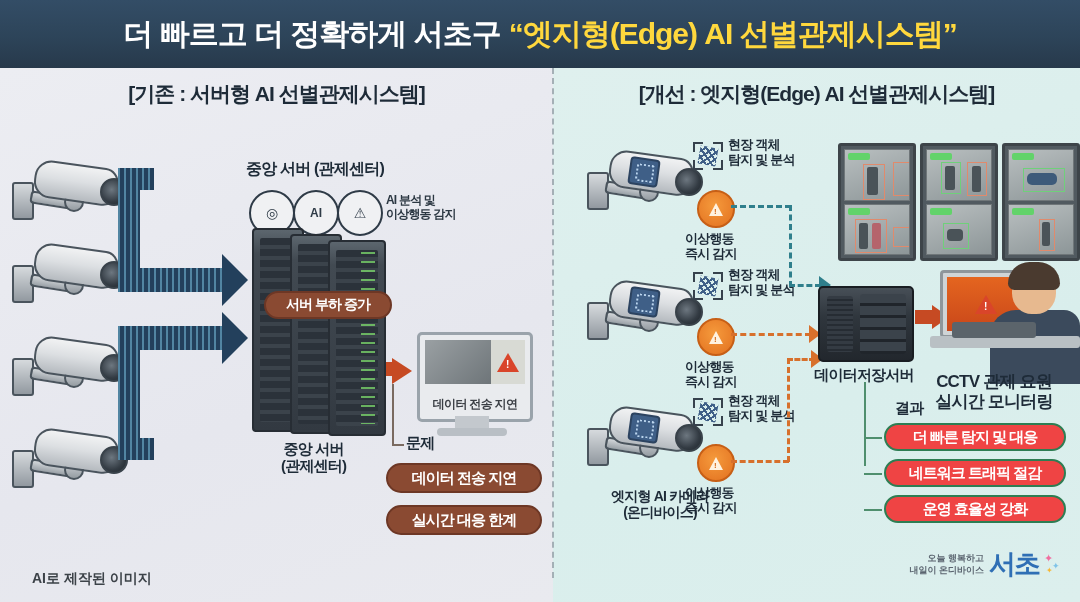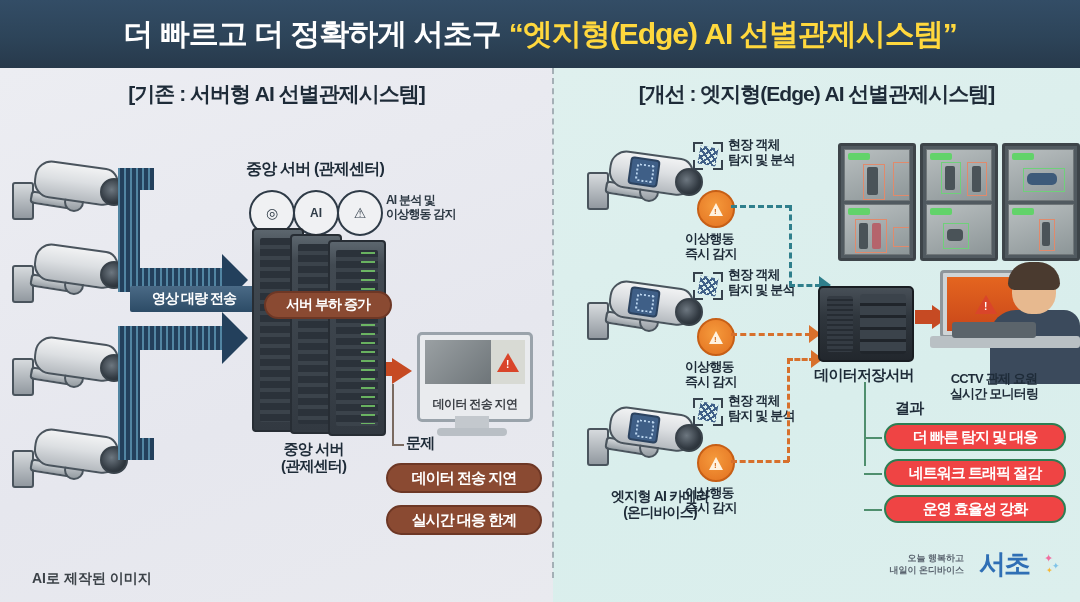--- a/index.html
+++ b/index.html
@@ -257,21 +257,21 @@
   }
   .op-kbd{
     position:absolute;left:952px;top:322px;width:84px;height:16px;
     background:#5b646b;border-radius:3px;
   }
 
   
   .footnote{
     position:absolute;left:32px;top:570px;font-size:14px;color:#3c4248;font-weight:bold;
   }
-  .logo{position:absolute;right:18px;top:546px;display:flex;align-items:center;gap:15px;}
+  .logo{position:absolute;right:18px;top:546px;display:flex;align-items:center;gap:5px;}
   .logo .slg{font-size:9px;color:#5b6570;text-align:right;line-height:1.35;font-weight:bold;}
   .logo .seocho{font-size:27px;font-weight:bold;color:#2f6fb5;letter-spacing:-2px;}
   .logo .stars{position:relative;width:18px;height:24px;}
   .logo .stars span{position:absolute;color:#f06fa0;font-size:11px;}
   .logo .stars .s2{color:#7fc3e8;left:8px;top:9px;font-size:9px;}
   .logo .stars .s3{color:#f7b733;left:2px;top:14px;font-size:8px;}
 </style>
 </head>
 <body>
 
@@ -320,23 +320,20 @@
       <div class="flowband" style="left:118px;top:100px;width:36px;height:22px;"></div>
       <div class="flowband" style="left:118px;top:100px;width:22px;height:112px;"></div>
       <div class="flowband" style="left:118px;top:200px;width:104px;height:24px;"></div>
       <div class="bigarrow" style="left:222px;top:186px;"></div>
 
       <div class="flowband" style="left:118px;top:370px;width:36px;height:22px;"></div>
       <div class="flowband" style="left:118px;top:266px;width:22px;height:126px;"></div>
       <div class="flowband" style="left:118px;top:258px;width:104px;height:24px;"></div>
       <div class="bigarrow" style="left:222px;top:244px;"></div>
 
-      <div class="pill" style="left:130px;top:218px;width:128px;height:26px;background:linear-gradient(180deg,#4a6a86,#2c4b66);border-radius:2px;font-size:14px;">
-        <span>영상 대량 전송</span>
-      </div>
       <div class="bigarrow" style="left:258px;top:205px;border-left-color:#2c4b66;"></div>
 
       <div class="iconcircle" style="left:249px;top:122px;">◎</div>
       <div class="iconcircle" style="left:293px;top:122px;font-size:12px;">AI</div>
       <div class="iconcircle" style="left:337px;top:122px;">⚠</div>
 
       <div class="lbl" style="left:246px;top:92px;font-size:16px;">
         <span>중앙 서버 (관제센터)</span>
       </div>
       <div class="lbl" style="left:386px;top:126px;font-size:12px;color:#2b3742;">
@@ -559,21 +556,21 @@
     <div class="sc">
       <div class="tri"></div>
     </div>
   </div>
   <div class="op-body"></div>
   <div class="op-head"></div>
   <div class="op-hair"></div>
   <div class="op-desk"></div>
   <div class="op-kbd"></div>
 
-  <div class="lbl" style="left:934px;top:372px;font-size:13px;text-align:center;width:120px;">
+  <div class="lbl" style="left:934px;top:372px;font-size:17px;text-align:center;width:120px;">
     <div>CCTV 관제 요원</div>
     <div>실시간 모니터링</div>
   </div>
 
   <div style="position:absolute;left:864px;top:382px;width:2px;height:84px;background:#4f8f6e;"></div>
   <div style="position:absolute;left:864px;top:437px;width:18px;height:2px;background:#4f8f6e;"></div>
   <div style="position:absolute;left:864px;top:473px;width:18px;height:2px;background:#4f8f6e;"></div>
   <div style="position:absolute;left:864px;top:509px;width:18px;height:2px;background:#4f8f6e;"></div>
 
   <div class="lbl" style="left:895px;top:399px;font-size:15px;">

